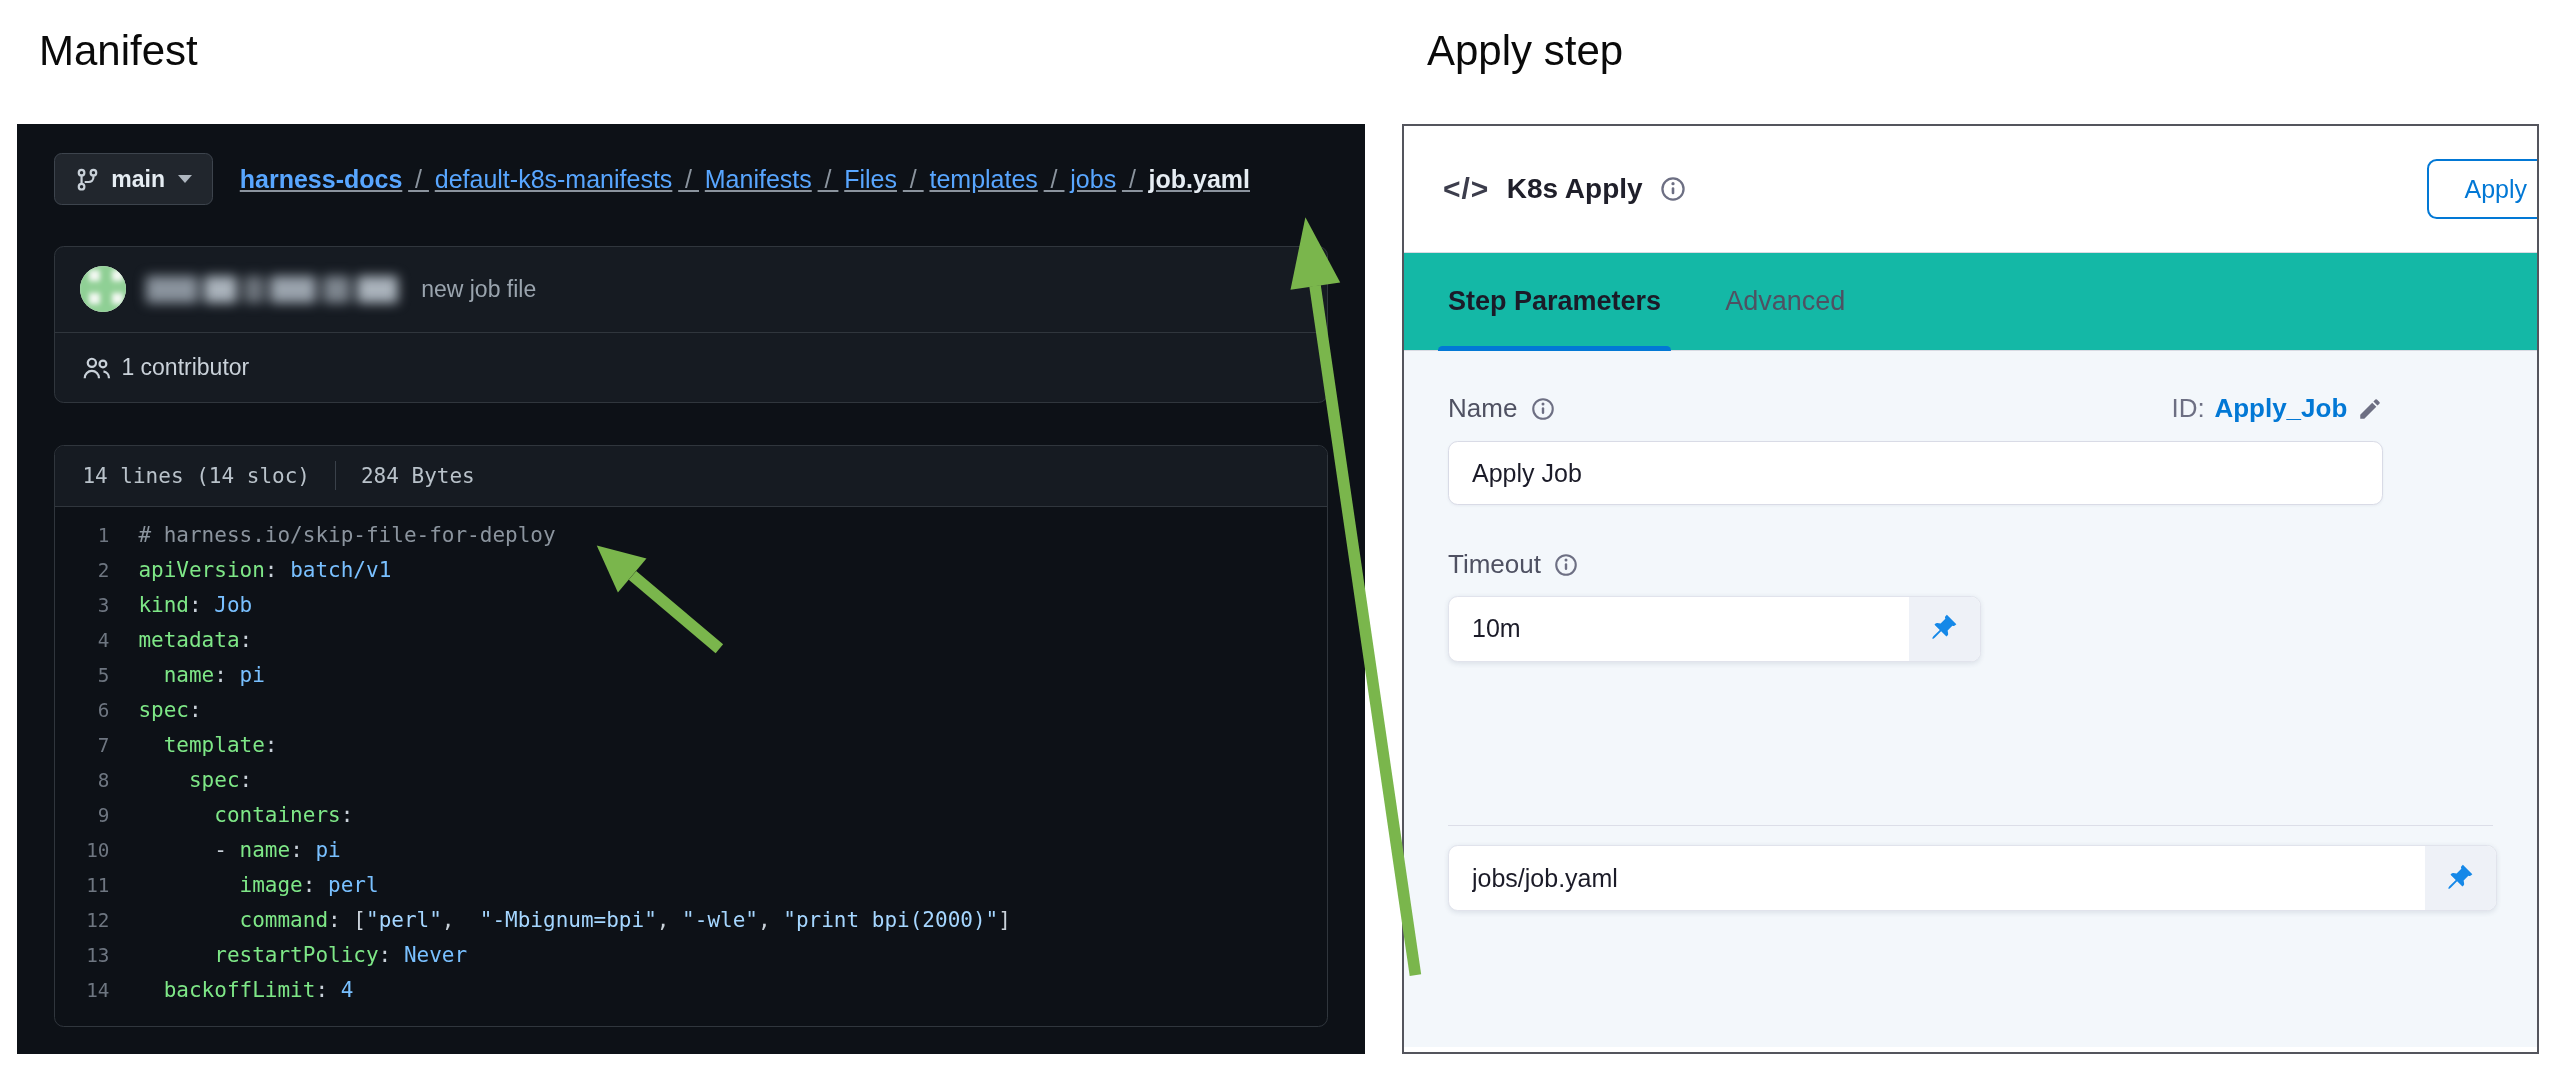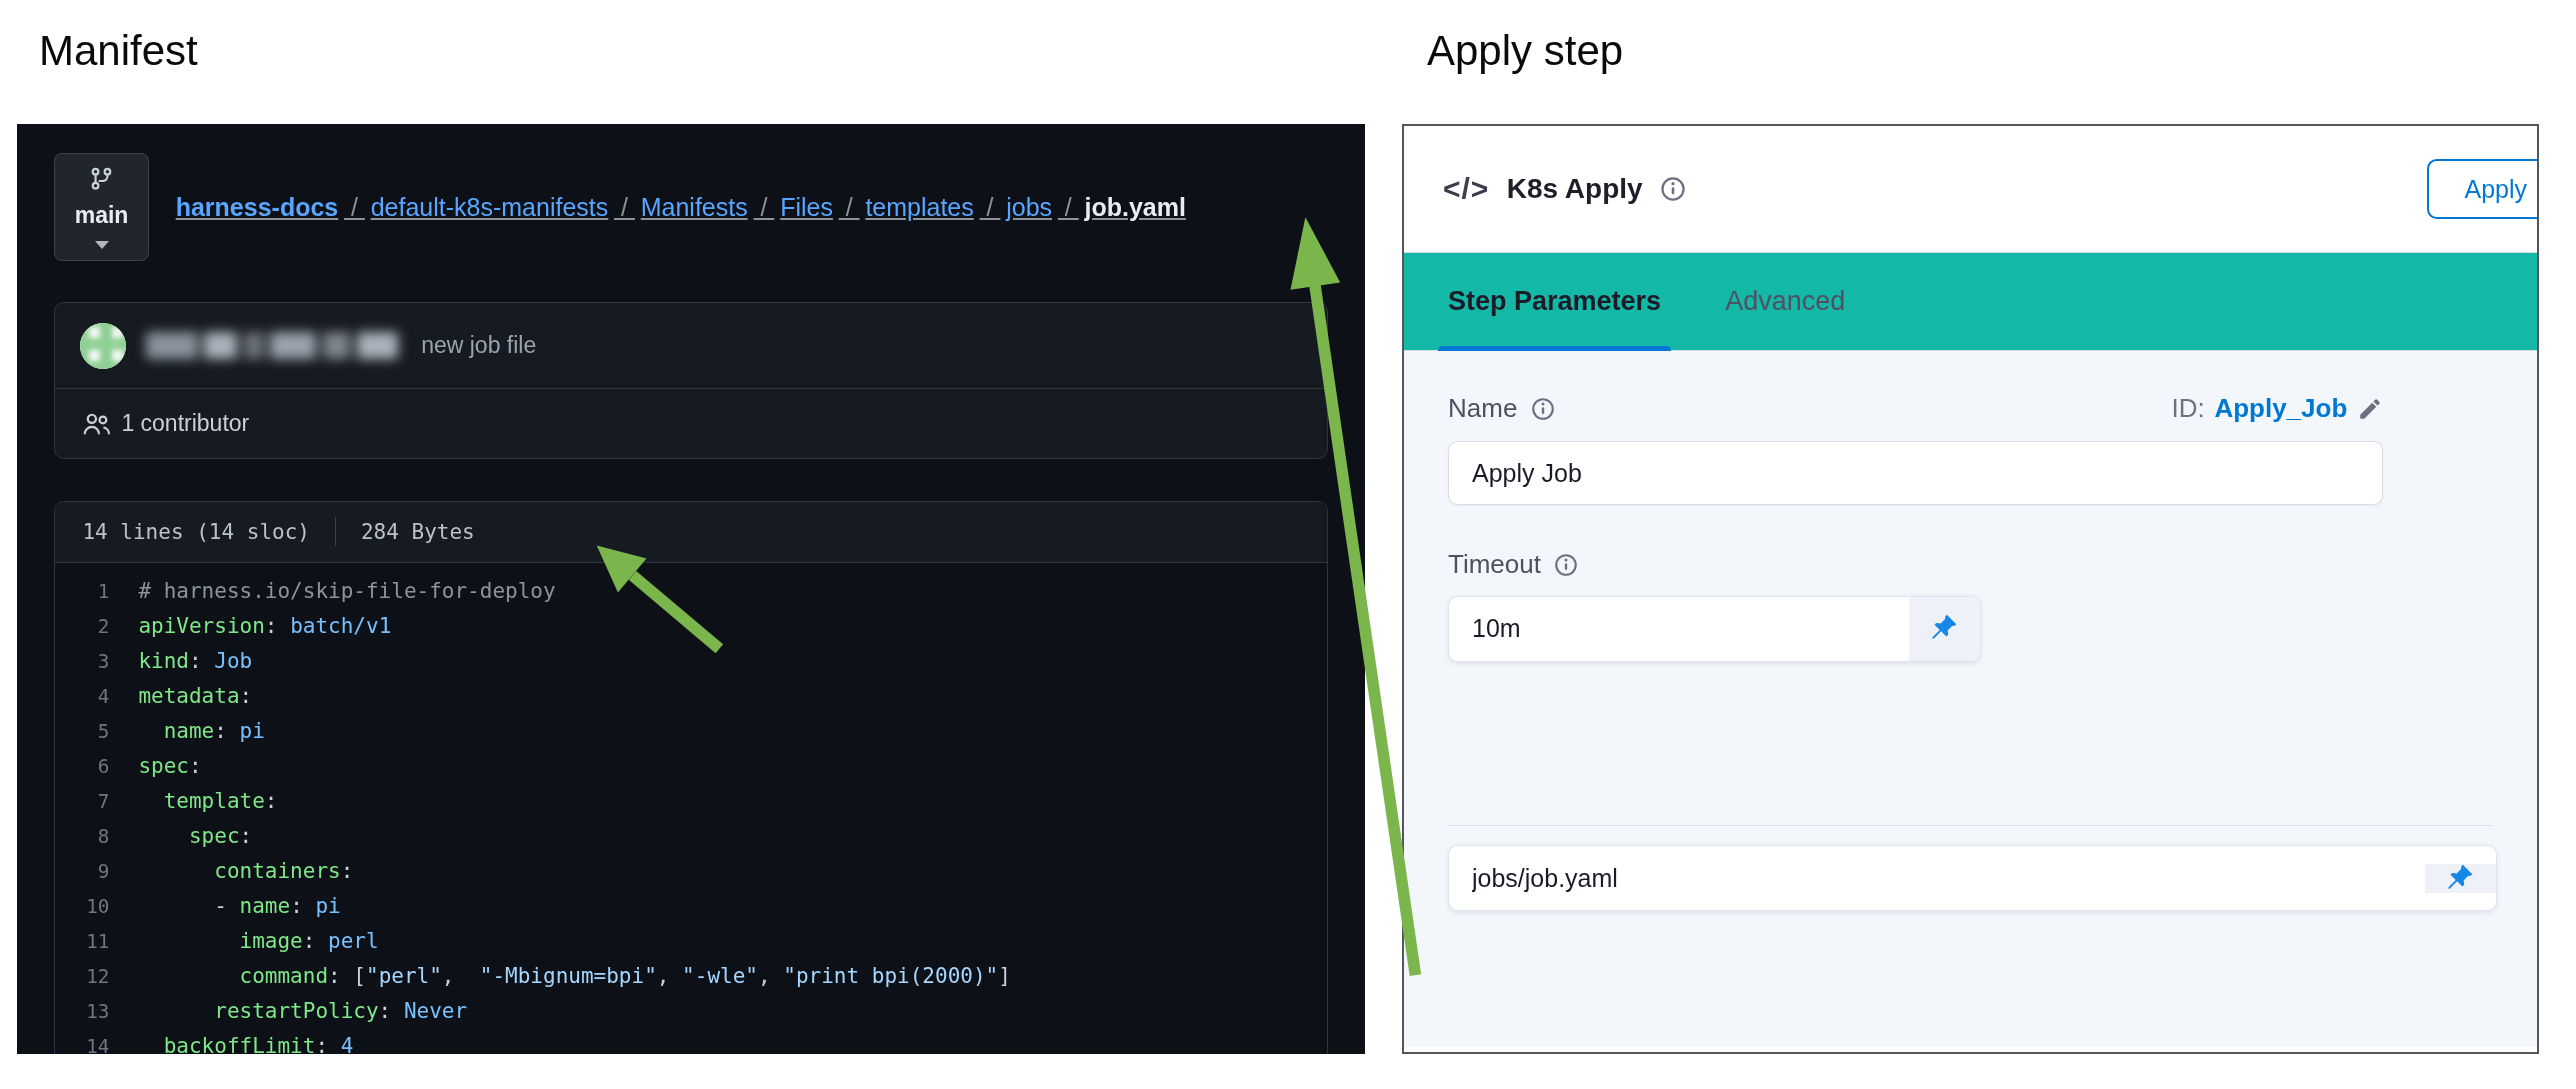--- a/index.html
+++ b/index.html
@@ -14,21 +14,21 @@
 
   
   .gh-panel{
     position:absolute; left:17.4px; top:124px; width:1348px; height:930px;
     background:#0d1117; color:#c9d1d9; overflow:hidden;
   }
   .gh-top{ display:flex; align-items:center; gap:27px; padding:29px 37px 0 37px; }
   .branch-btn{
     display:inline-flex; align-items:center; gap:11.6px;
     background:#21262d; border:1px solid #3d444d; border-radius:7.7px;
-    padding:11.6px 19.3px; color:#e6edf3; font-size:23px; font-weight:700; cursor:pointer;flex-direction:column;
+    padding:11.6px 19.3px; color:#e6edf3; font-size:23px; font-weight:700; cursor:pointer;
   }
   .caret-down{ width:0; height:0; border-left:7.7px solid transparent; border-right:7.7px solid transparent; border-top:8.7px solid #aeb6bf; margin-left:1.9px; }
   .breadcrumb{ font-size:25px; color:#8b949e; white-space:nowrap;text-decoration:underline; }
   .crumb.link{ color:#58a6ff; cursor:pointer; }
   .crumb.link.first{ font-weight:700; }
   .crumb.sep{ color:#8b949e; margin:0 5.8px; }
   .crumb.current{ color:#e6edf3; font-weight:700; }
 
   .commit-box{ margin:41px 37px 0 37px; background:#161b22; border:1px solid #30363d; border-radius:9.7px; }
   .commit-row{ display:flex; align-items:center; gap:19.3px; padding:19.3px 25px; }
@@ -321,21 +321,21 @@
               <svg width="29" height="29" viewBox="0 0 24 24" fill="#1588e8">
                   <path d="M15.6 2.2l6.2 6.2-1.2 1.2c-.4.4-1 .5-1.5.3l-.6-.2-3.9 3.9.4 2.8c.1.5-.1 1-.5 1.4l-.9.9-4.4-4.4-5.3 5.3c-.3.3-1.6 1.1-1.9.8-.3-.3.5-1.6.8-1.9l5.3-5.3-4.4-4.4.9-.9c.4-.4.9-.6 1.4-.5l2.8.4 3.9-3.9-.2-.6c-.2-.5-.1-1.1.3-1.5l1.2-1.2z"></path>
                 </svg>
             </span>
           </span>
         </div>
       </div>
 
       <div class="content-divider"></div>
 
-      <div class="pin-input" id="filepath-input-wrap" style="margin-top:19.3px;align-items:center;">
+      <div class="pin-input" id="filepath-input-wrap" style="margin-top:19.3px;">
         <input value="jobs/job.yaml" style="">
         <span class="pin-seg">
           <span style="display:inline-flex;">
             <svg width="29" height="29" viewBox="0 0 24 24" fill="#1588e8">
                 <path d="M15.6 2.2l6.2 6.2-1.2 1.2c-.4.4-1 .5-1.5.3l-.6-.2-3.9 3.9.4 2.8c.1.5-.1 1-.5 1.4l-.9.9-4.4-4.4-5.3 5.3c-.3.3-1.6 1.1-1.9.8-.3-.3.5-1.6.8-1.9l5.3-5.3-4.4-4.4.9-.9c.4-.4.9-.6 1.4-.5l2.8.4 3.9-3.9-.2-.6c-.2-.5-.1-1.1.3-1.5l1.2-1.2z"></path>
               </svg>
           </span>
         </span>
       </div>
 

